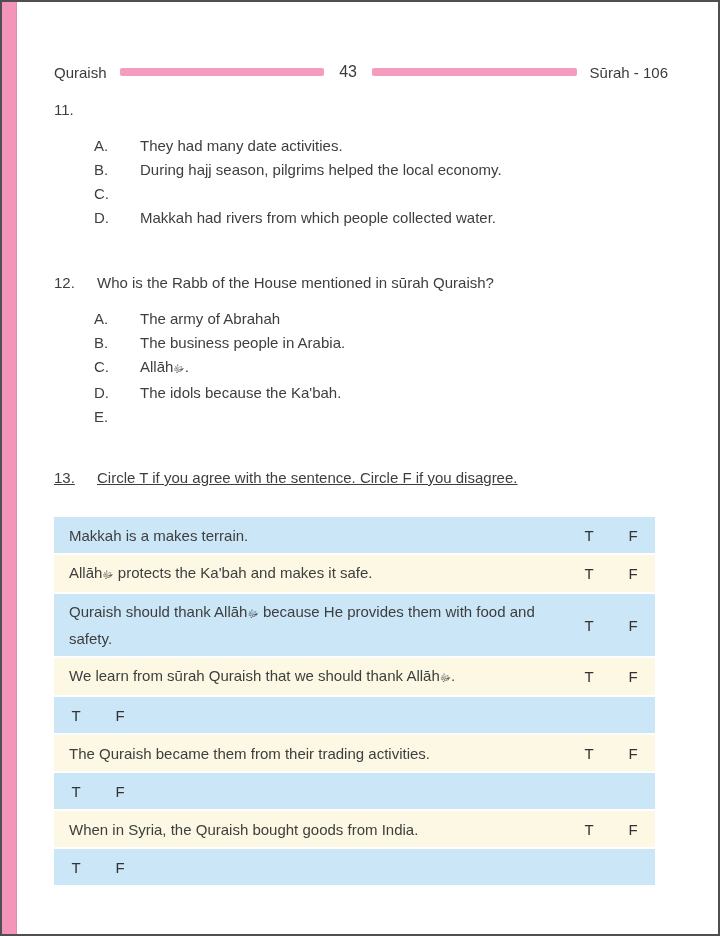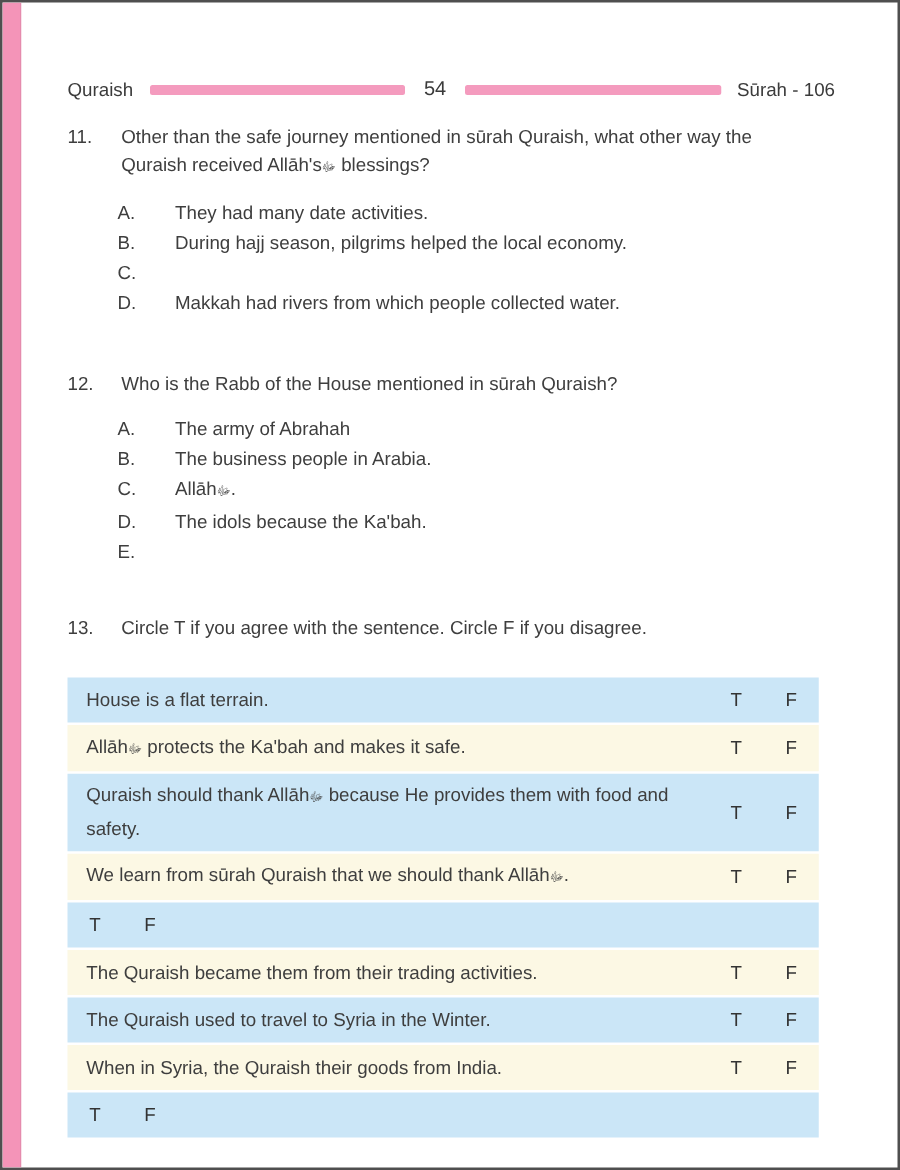--- a/index.html
+++ b/index.html
@@ -40,27 +40,27 @@
     flex: 1;
     height: 8px;
     border-radius: 2px;
     background: #F49BBE;
     margin: 0 13px;
   }
   .page-number { font-size: 16px; margin: 0 2px; }
   
   .question {
     display: flex;
-    align-items: flex-start;
+    align-items: flex-end;
     font-size: 15px;
     line-height: 23px;
   }
   .q11 { margin-top: 17px; }
   .q12 { margin-top: 41px; }
-  .q13 { margin-top: 37px; }
+  .q13 { margin-top: 37px; text-decoration: underline; }
   .qnum { width: 43px; flex: none; }
   .qtext { max-width: 532px; }
   .options { margin: 13px 0 0 40px; }
   .option {
     display: flex;
     align-items: baseline;
     font-size: 15px;
     line-height: 24px;
     min-height: 24px;
   }
@@ -96,28 +96,27 @@
 <body>
 
 <div class="page">
   <div class="pink-strip"></div>
 
   <div class="content">
 
     <div class="header">
       <span>Quraish</span>
       <span class="bar"></span>
-      <span class="page-number">54</span>
+      <span class="page-number">43</span>
       <span class="bar"></span>
       <span>Sūrah - 106</span>
     </div>
 
     <div class="question q11">
       <div class="qnum">11.</div>
-      <div class="qtext">Other than the safe journey mentioned in sūrah Quraish, what other way the Quraish received Allāh's<span class="honorific">ﷻ</span> blessings?</div>
     </div>
     <div class="options">
       <div class="option">
         <span class="letter">A.</span>
         <span>They had many date activities.</span>
       </div>
       <div class="option">
         <span class="letter">B.</span>
         <span>During hajj season, pilgrims helped the local economy.</span>
       </div>
@@ -157,21 +156,21 @@
       </div>
     </div>
 
     <div class="question q13">
       <div class="qnum">13.</div>
       <div class="qtext">Circle T if you agree with the sentence. Circle F if you disagree.</div>
     </div>
 
     <div class="tf-table">
       <div class="tf-row">
-        <div class="tf-statement">House is a flat terrain.</div>
+        <div class="tf-statement">Makkah is a makes terrain.</div>
         <div class="tf-cell">T</div>
         <div class="tf-cell">F</div>
       </div>
       <div class="tf-row">
         <div class="tf-statement">Allāh<span class="honorific">ﷻ</span> protects the Ka'bah and makes it safe.</div>
         <div class="tf-cell">T</div>
         <div class="tf-cell">F</div>
       </div>
       <div class="tf-row">
         <div class="tf-statement">Quraish should thank Allāh<span class="honorific">ﷻ</span> because He provides them with food and safety.</div>
@@ -186,26 +185,25 @@
       <div class="tf-row">
         <div class="tf-cell">T</div>
         <div class="tf-cell">F</div>
       </div>
       <div class="tf-row">
         <div class="tf-statement">The Quraish became them from their trading activities.</div>
         <div class="tf-cell">T</div>
         <div class="tf-cell">F</div>
       </div>
       <div class="tf-row">
-        <div class="tf-statement">The Quraish used to travel to Syria in the Winter.</div>
-        <div class="tf-cell">T</div>
-        <div class="tf-cell">F</div>
-      </div>
-      <div class="tf-row">
-        <div class="tf-statement">When in Syria, the Quraish their goods from India.</div>
+        <div class="tf-cell">T</div>
+        <div class="tf-cell">F</div>
+      </div>
+      <div class="tf-row">
+        <div class="tf-statement">When in Syria, the Quraish bought goods from India.</div>
         <div class="tf-cell">T</div>
         <div class="tf-cell">F</div>
       </div>
       <div class="tf-row">
         <div class="tf-cell">T</div>
         <div class="tf-cell">F</div>
       </div>
     </div>
 
   </div>

